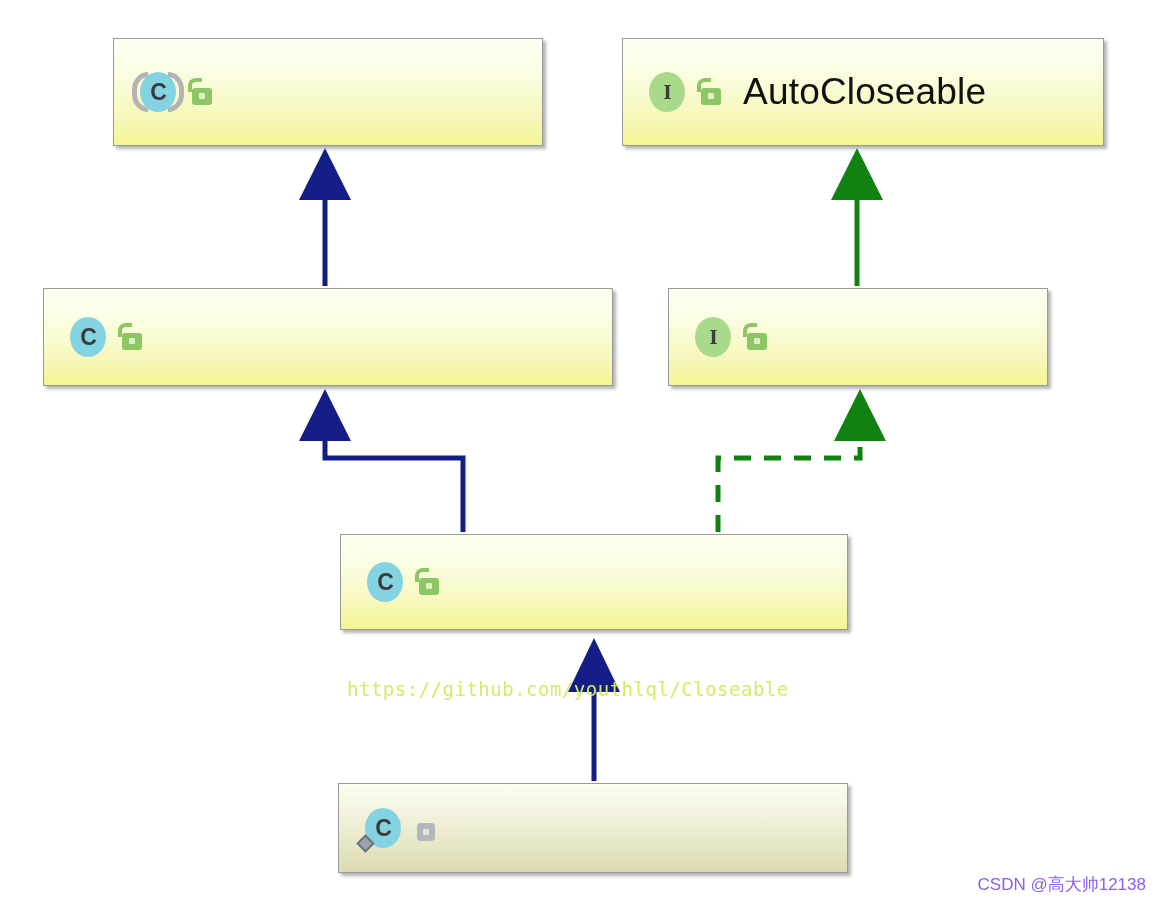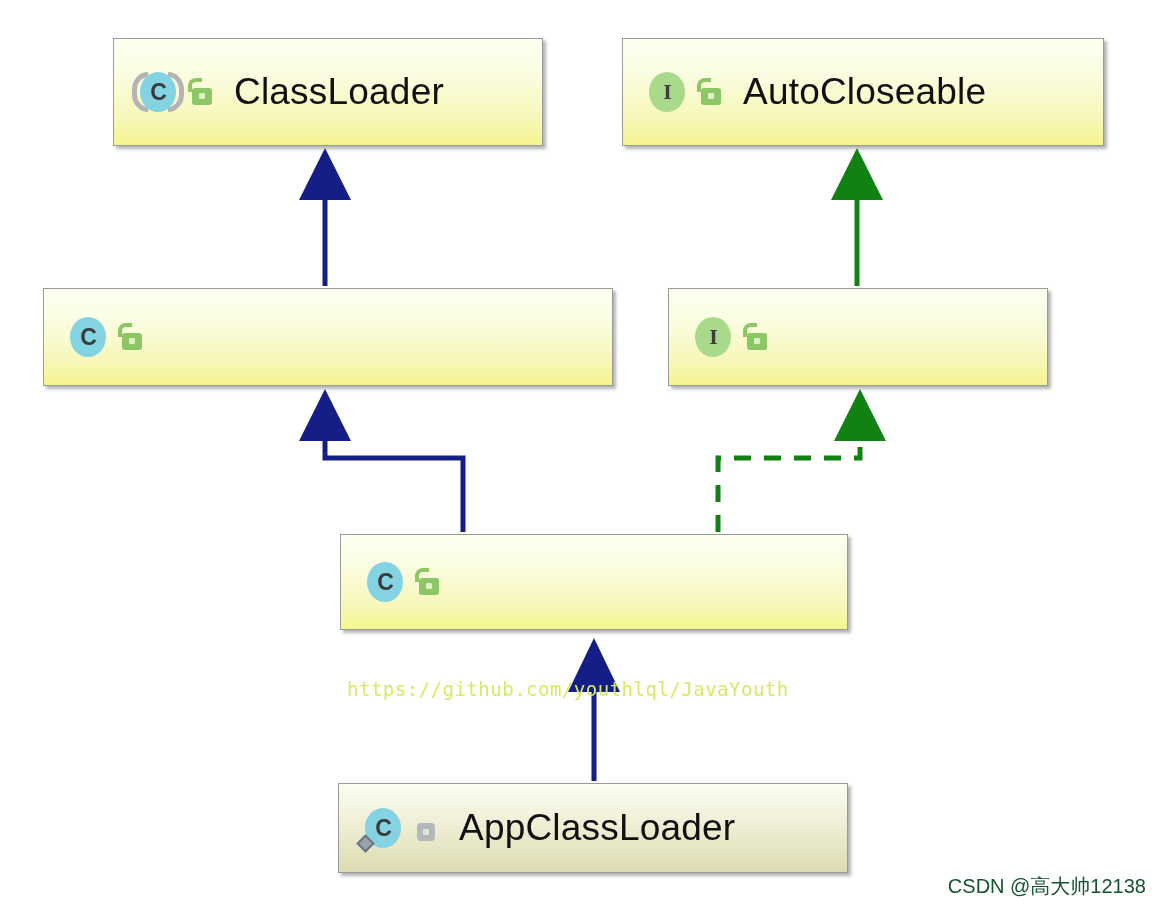--- a/index.html
+++ b/index.html
@@ -186,22 +186,22 @@
     font-family: "DejaVu Sans Mono", monospace;
     font-size: 19px;
     color: #d3ec62;
     letter-spacing: 0.5px;
     white-space: nowrap;
   }
   #csdn-watermark {
     position: absolute;
     right: 14px;
     top: 873px;
-    font-size: 20px;
-    color: #14532d;
+    font-size: 17px;
+    color: #8b5cf6;
     white-space: nowrap;
     font-family: "Liberation Sans", sans-serif;
   }
 </style>
 </head>
 <body>
 
 <div id="diagram-canvas">
 
   <svg id="connector-layer" viewBox="0 0 1160 905" width="1160" height="905">
@@ -242,21 +242,20 @@
       <span class="arc left"></span>
       <span class="arc right"></span>
       <span class="disc"></span>
       <span class="glyph">C</span>
     </span>
     <span class="vis-icon padlock">
       <span class="shackle"></span>
       <span class="body"></span>
       <span class="keyhole"></span>
     </span>
-    <span class="node-label">ClassLoader</span>
   </div>
 
   <div class="uml-node" style="left:622px; top:38px; width:482px; height:108px;">
     <span class="type-icon iface">
       <span class="disc"></span>
       <span class="glyph">I</span>
     </span>
     <span class="vis-icon padlock">
       <span class="shackle"></span>
       <span class="body"></span>
@@ -304,19 +303,18 @@
   <div class="uml-node olive" style="left:338px; top:783px; width:510px; height:90px;">
     <span class="type-icon klass">
       <span class="disc"></span>
       <span class="glyph">C</span>
       <span class="diamond"></span>
     </span>
     <span class="vis-icon pkg">
       <span class="sq"></span>
       <span class="sq-inner"></span>
     </span>
-    <span class="node-label">AppClassLoader</span>
-  </div>
-
-  <div id="github-watermark">https://github.com/youthlql/JavaYouth</div>
+  </div>
+
+  <div id="github-watermark">https://github.com/youthlql/Closeable</div>
   <div id="csdn-watermark">CSDN @高大帅12138</div>
 
 </div>
 
 </body></html>

